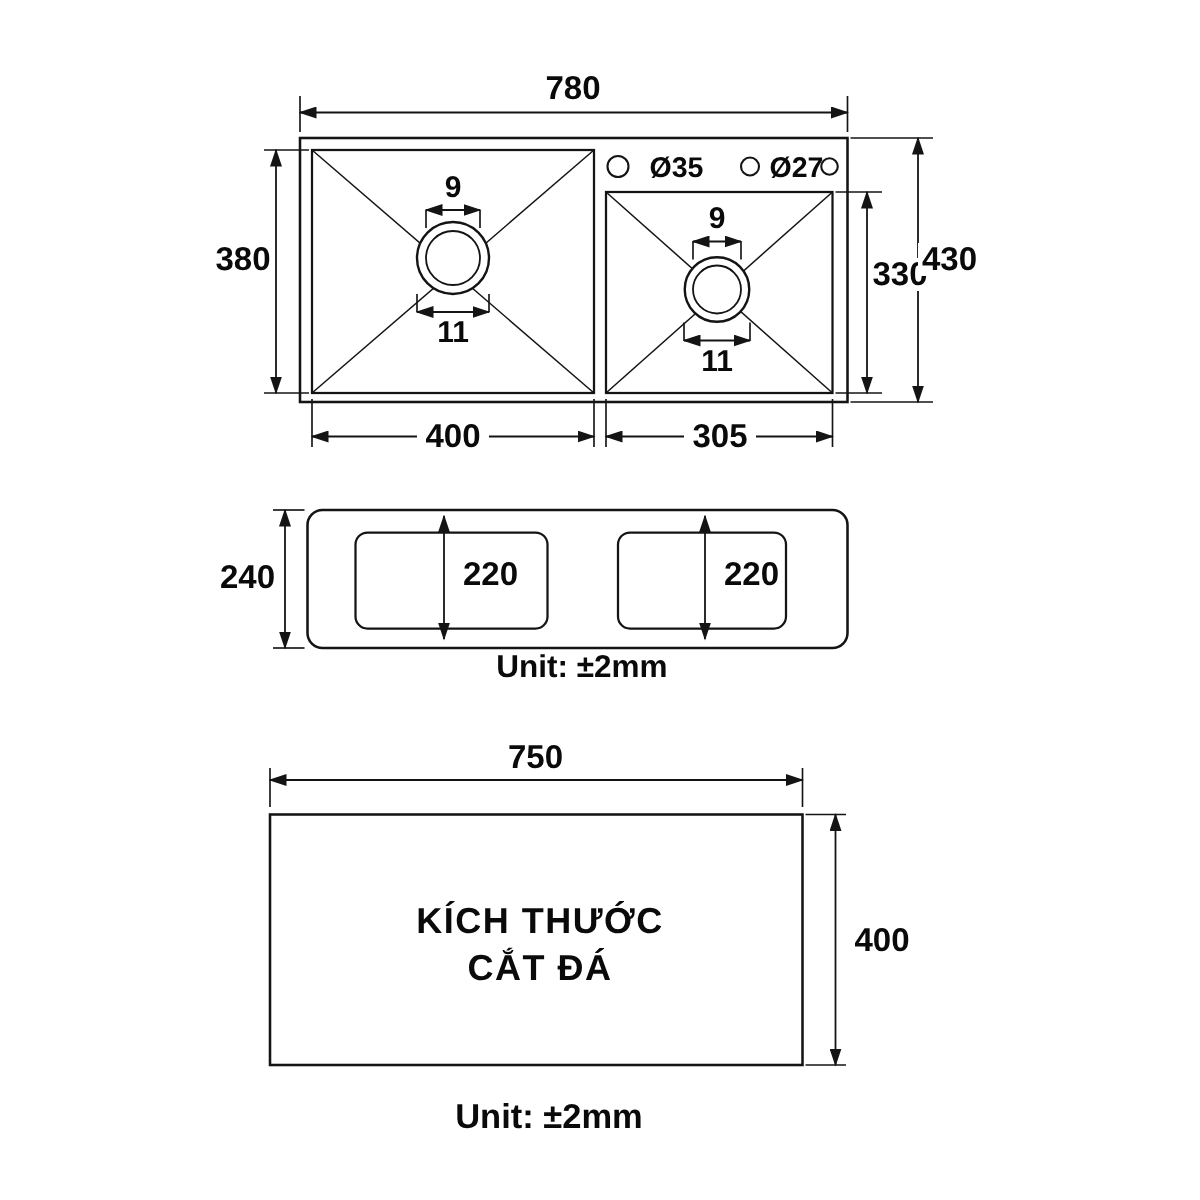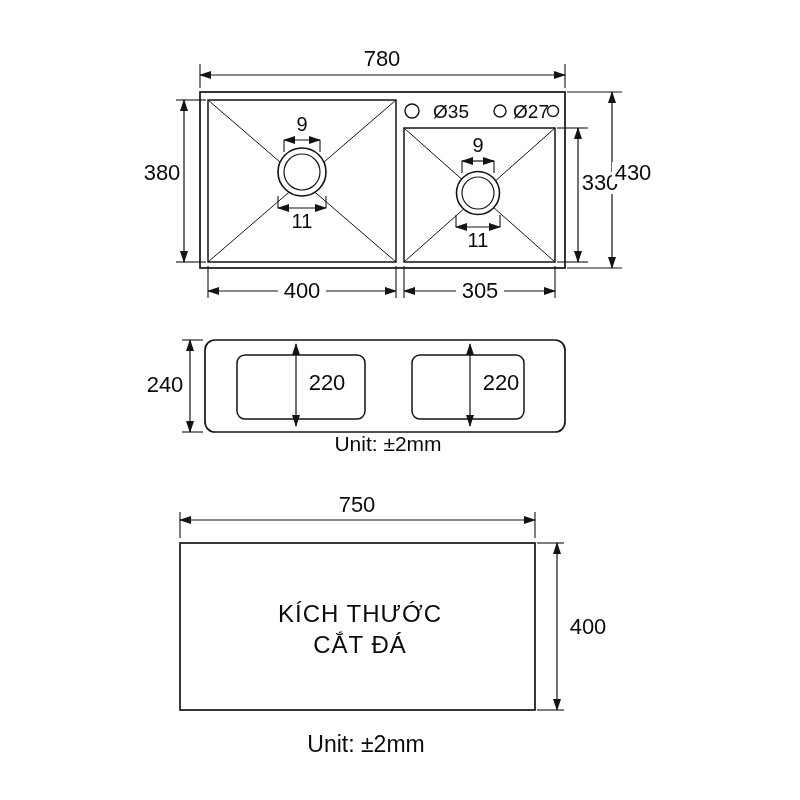--- a/index.html
+++ b/index.html
@@ -1,19 +1,20 @@
 <!DOCTYPE html>
 <html><head>
 <meta charset="utf-8">
 <style>
   html, body { margin: 0; padding: 0; background: #ffffff; }
   .canvas {
     width: 800px; height: 800px; position: relative;
     background: #ffffff;
     font-family: "Liberation Sans", "DejaVu Sans", sans-serif;
+    font-weight: bold;
   }
   svg { display: block; }
   svg text {
     font-family: "Liberation Sans", "DejaVu Sans", sans-serif;
     fill: #0a0a0a;
   }
   .outline { fill: #ffffff; stroke: #141414; stroke-width: 1.7; }
   .box     { fill: none;    stroke: #141414; stroke-width: 1.5; }
   .thin    { stroke: #141414; stroke-width: 1; }
   .dimline { stroke: #141414; stroke-width: 1.2; fill: none; }

